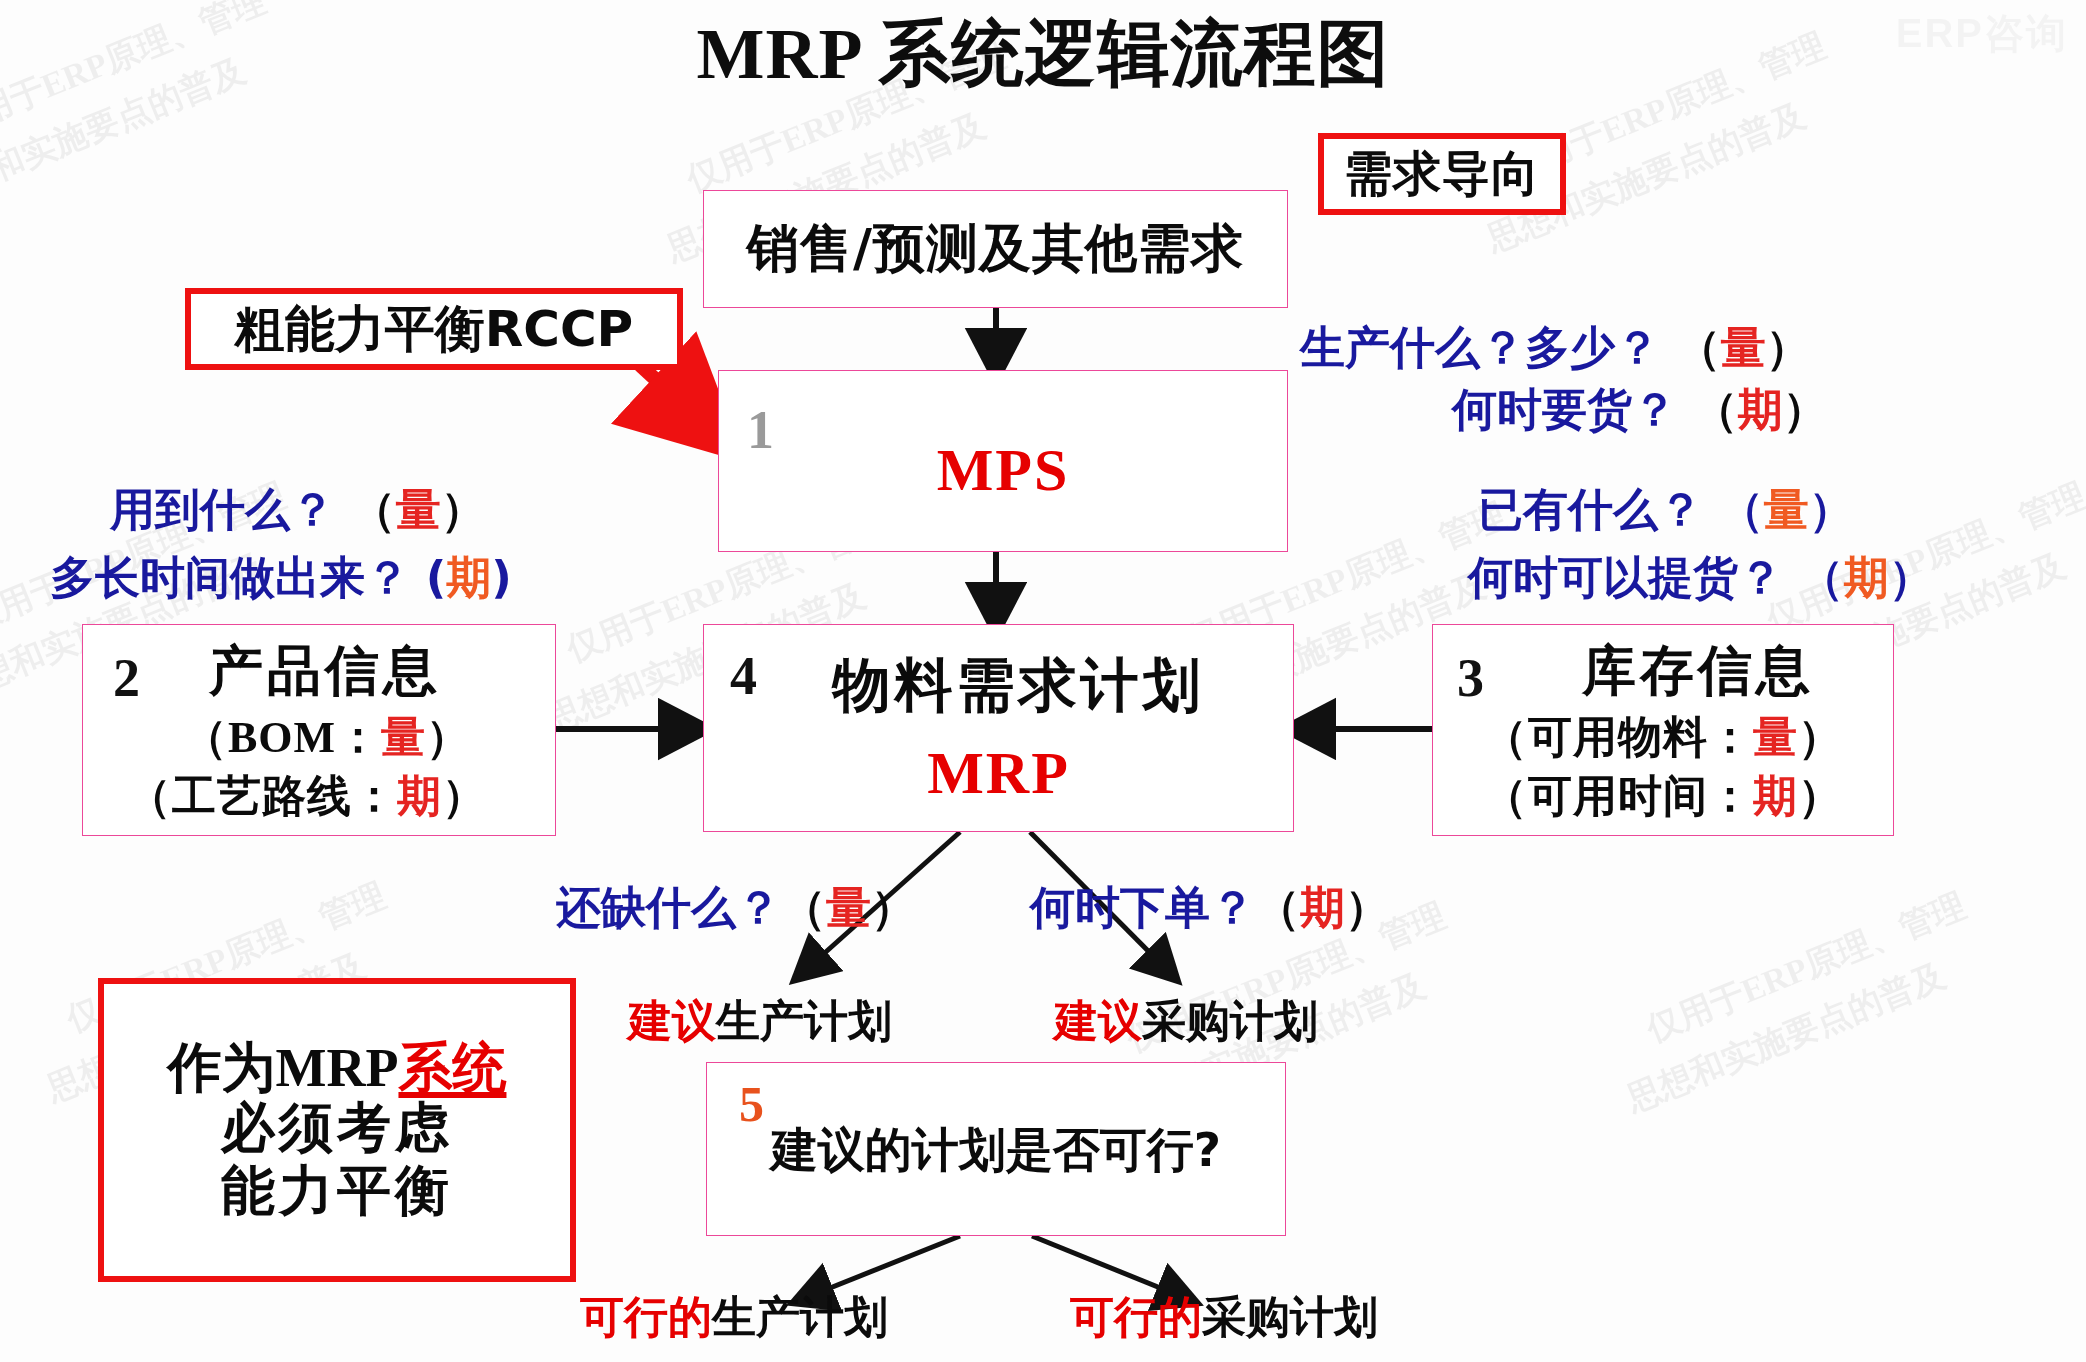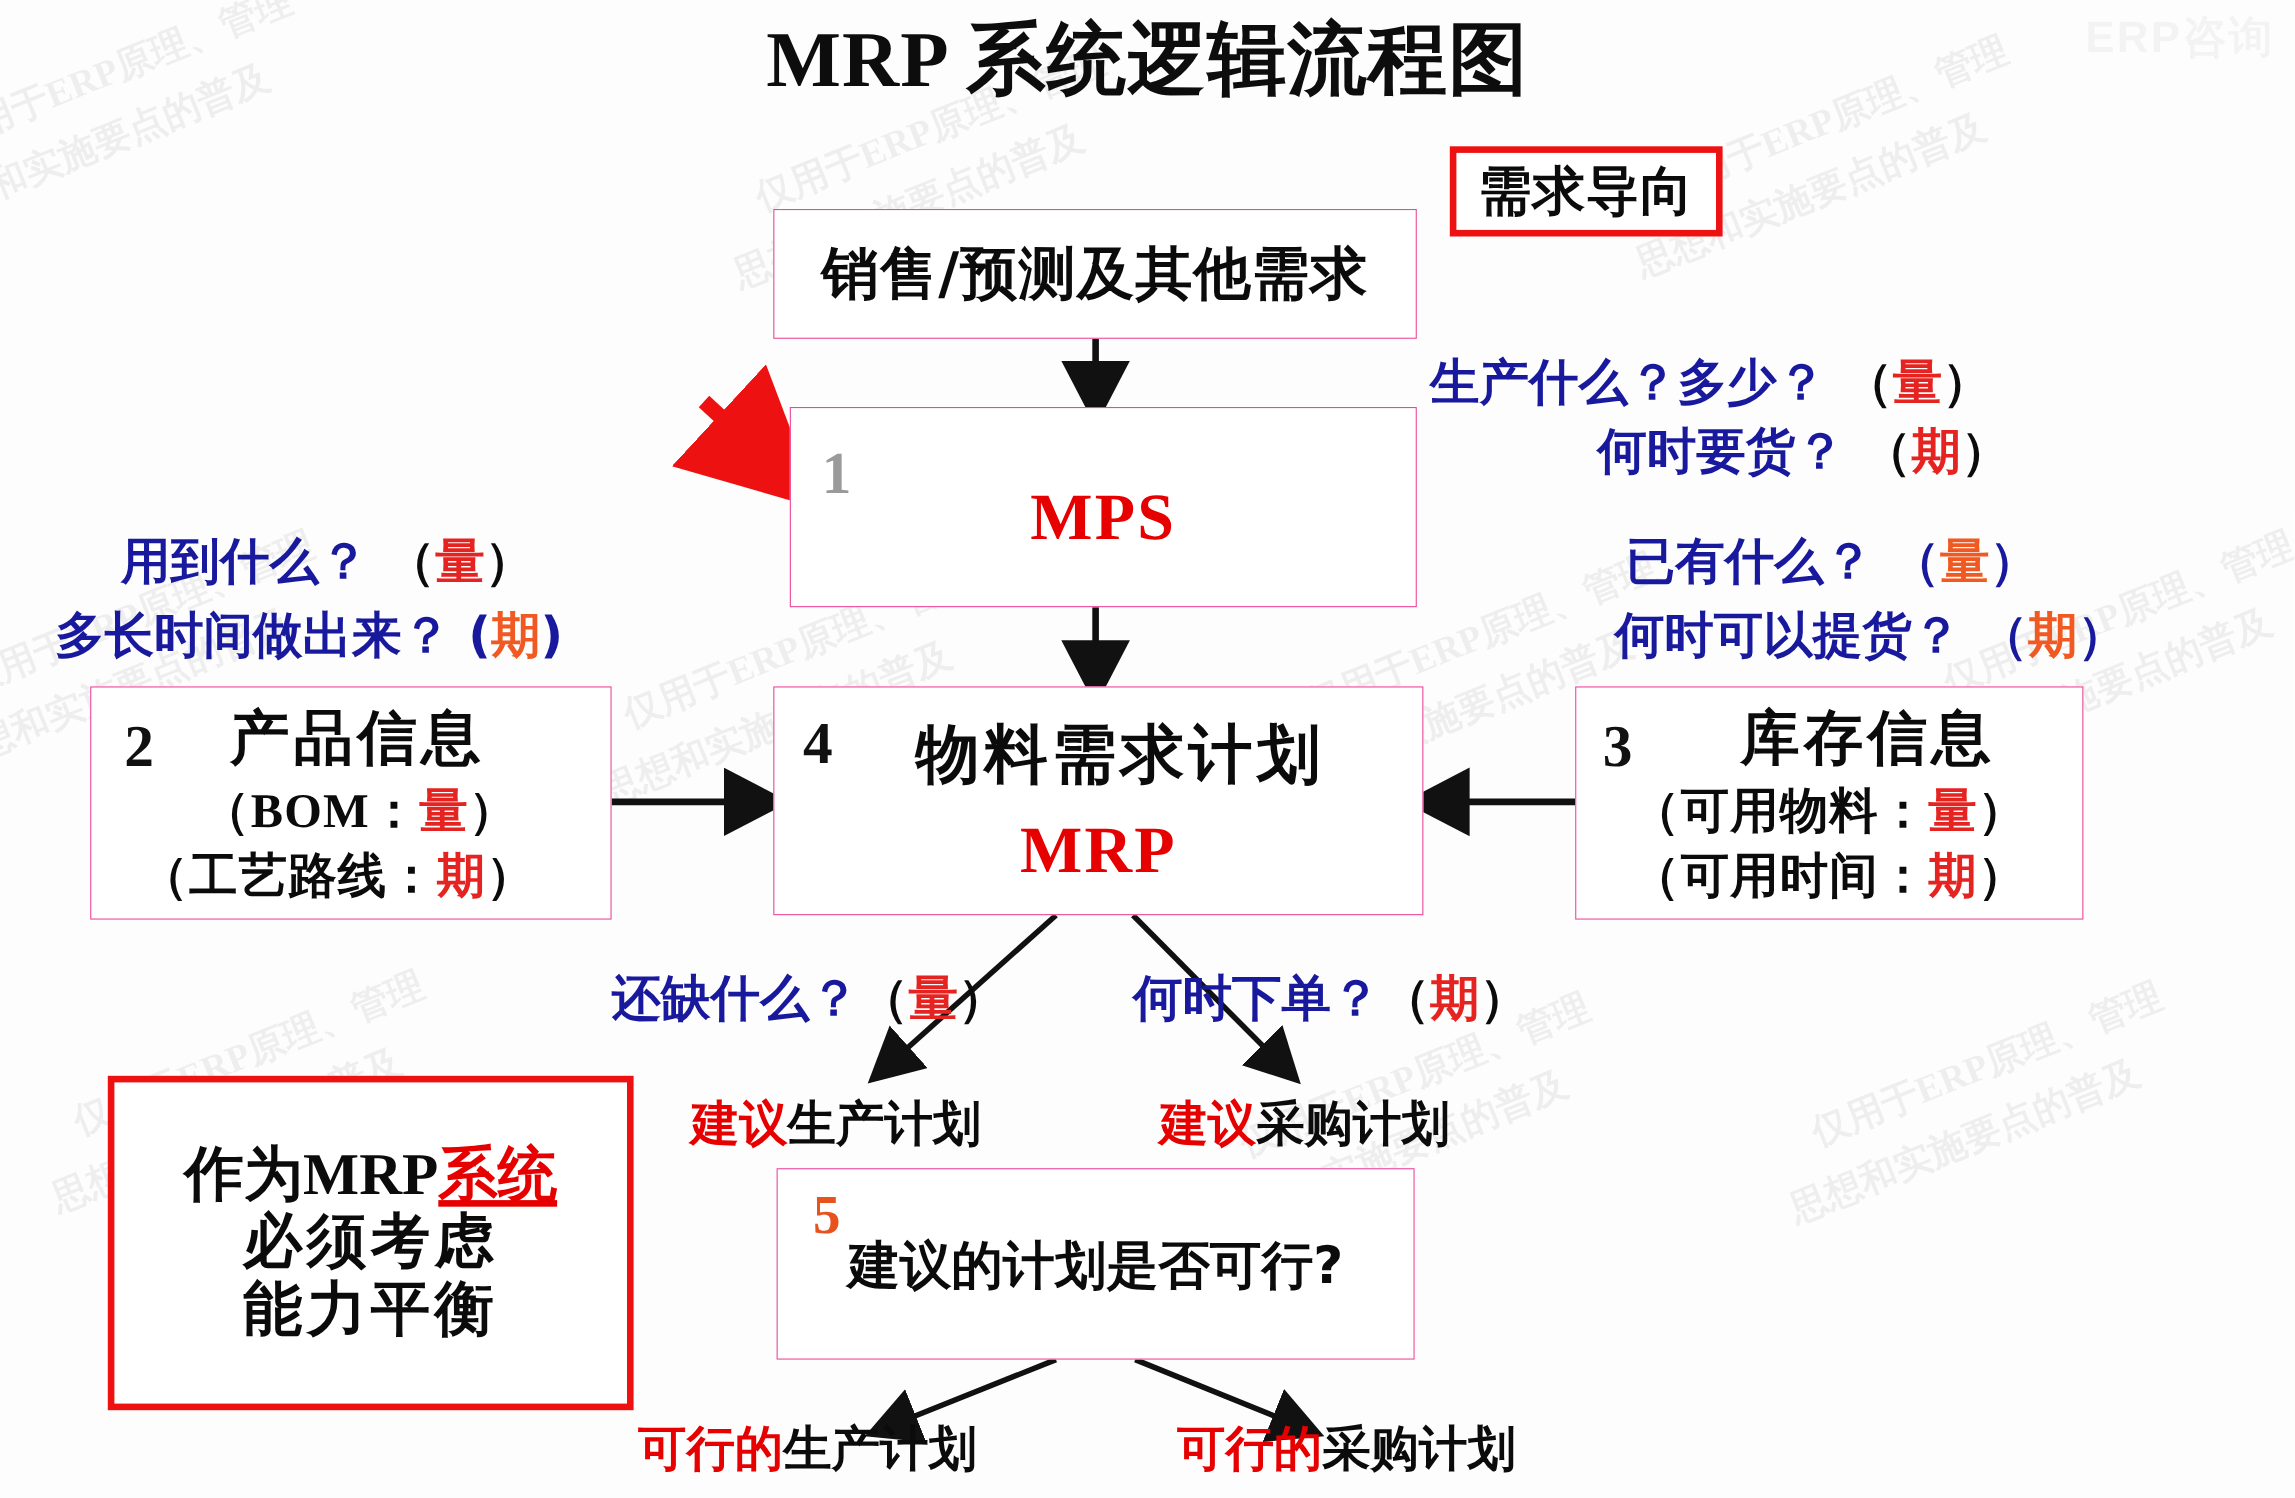--- a/index.html
+++ b/index.html
@@ -183,20 +183,23 @@
 
     <line x1="1032" y1="1236" x2="1190" y2="1300" stroke="#111" stroke-width="5" marker-end="url(#blkArrow)"></line>
 
     <line x1="640" y1="365" x2="705" y2="425" stroke="#ee1111" stroke-width="14" marker-end="url(#redArrow)"></line>
   </svg>
 
   <div class="redbox" style="left:1318px;top:133px;width:248px;height:82px;">
     <span class="boxsub">需求导向</span>
   </div>
 
+  <div class="redbox" style="left:185px;top:288px;width:498px;height:82px;">
+    <span class="boxsub" style="font-size:50px;letter-spacing:0;">粗能力平衡RCCP</span>
+  </div>
 
   <div class="box" style="left:703px;top:190px;width:585px;height:118px;">
     <span class="boxtitle" style="font-size:52px;letter-spacing:1px;">销售/预测及其他需求</span>
   </div>
 
   <div class="box" style="left:718px;top:370px;width:570px;height:182px;">
     <span class="bignum num-gray" style="left:28px;top:28px;">1</span>
     <span class="acronym" style="margin-top:18px;">MPS</span>
   </div>
 

